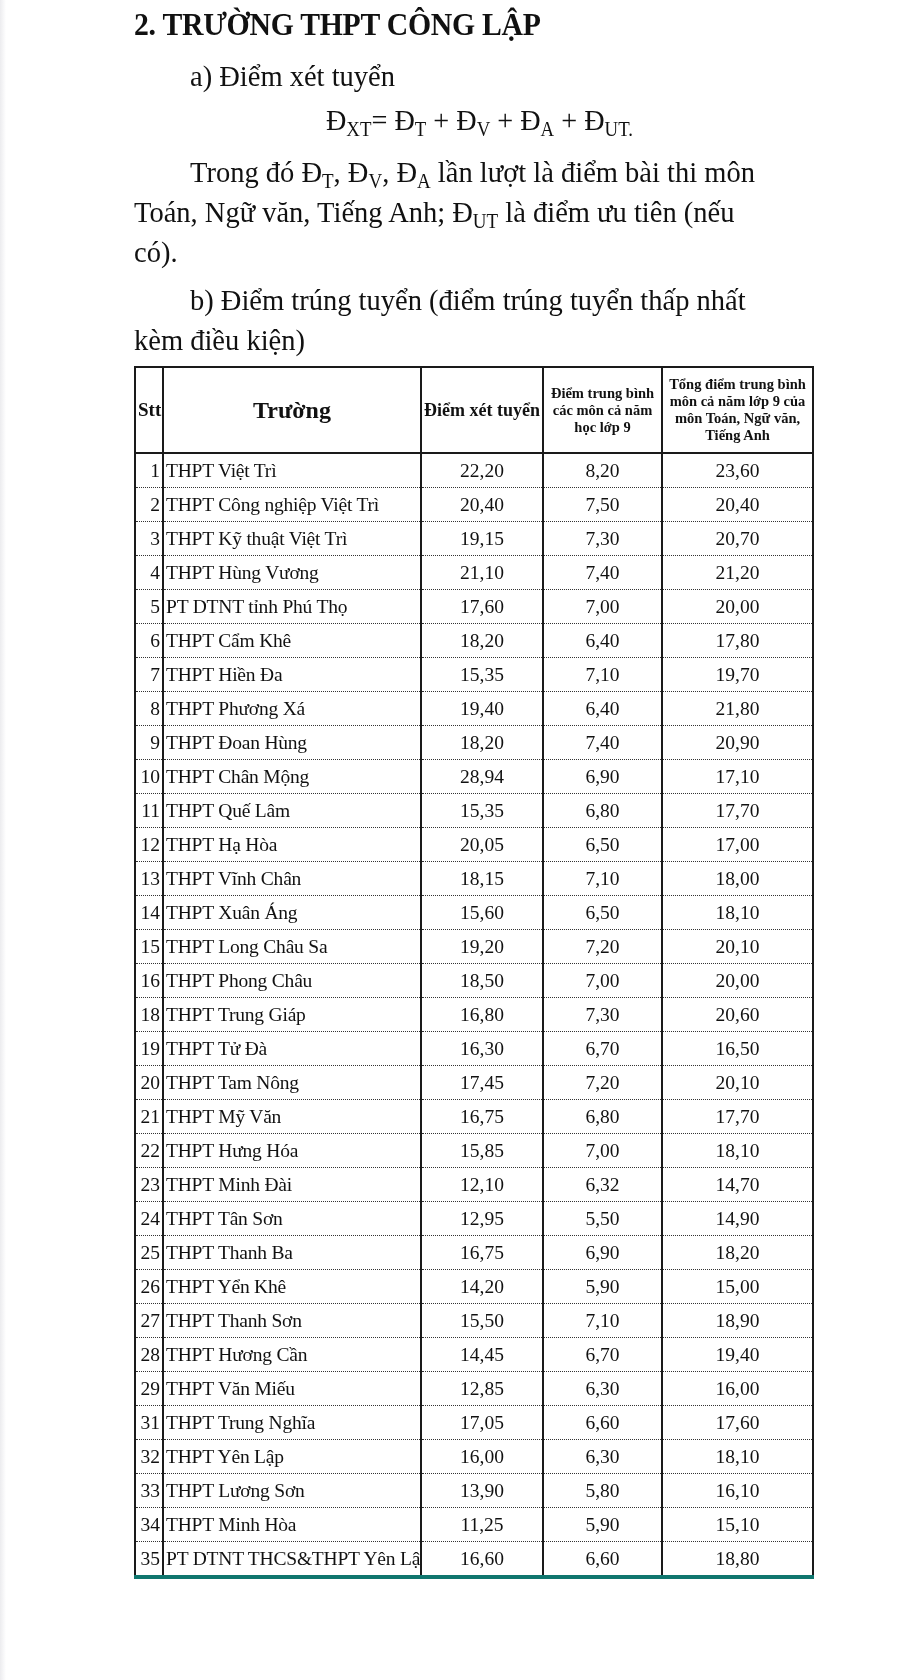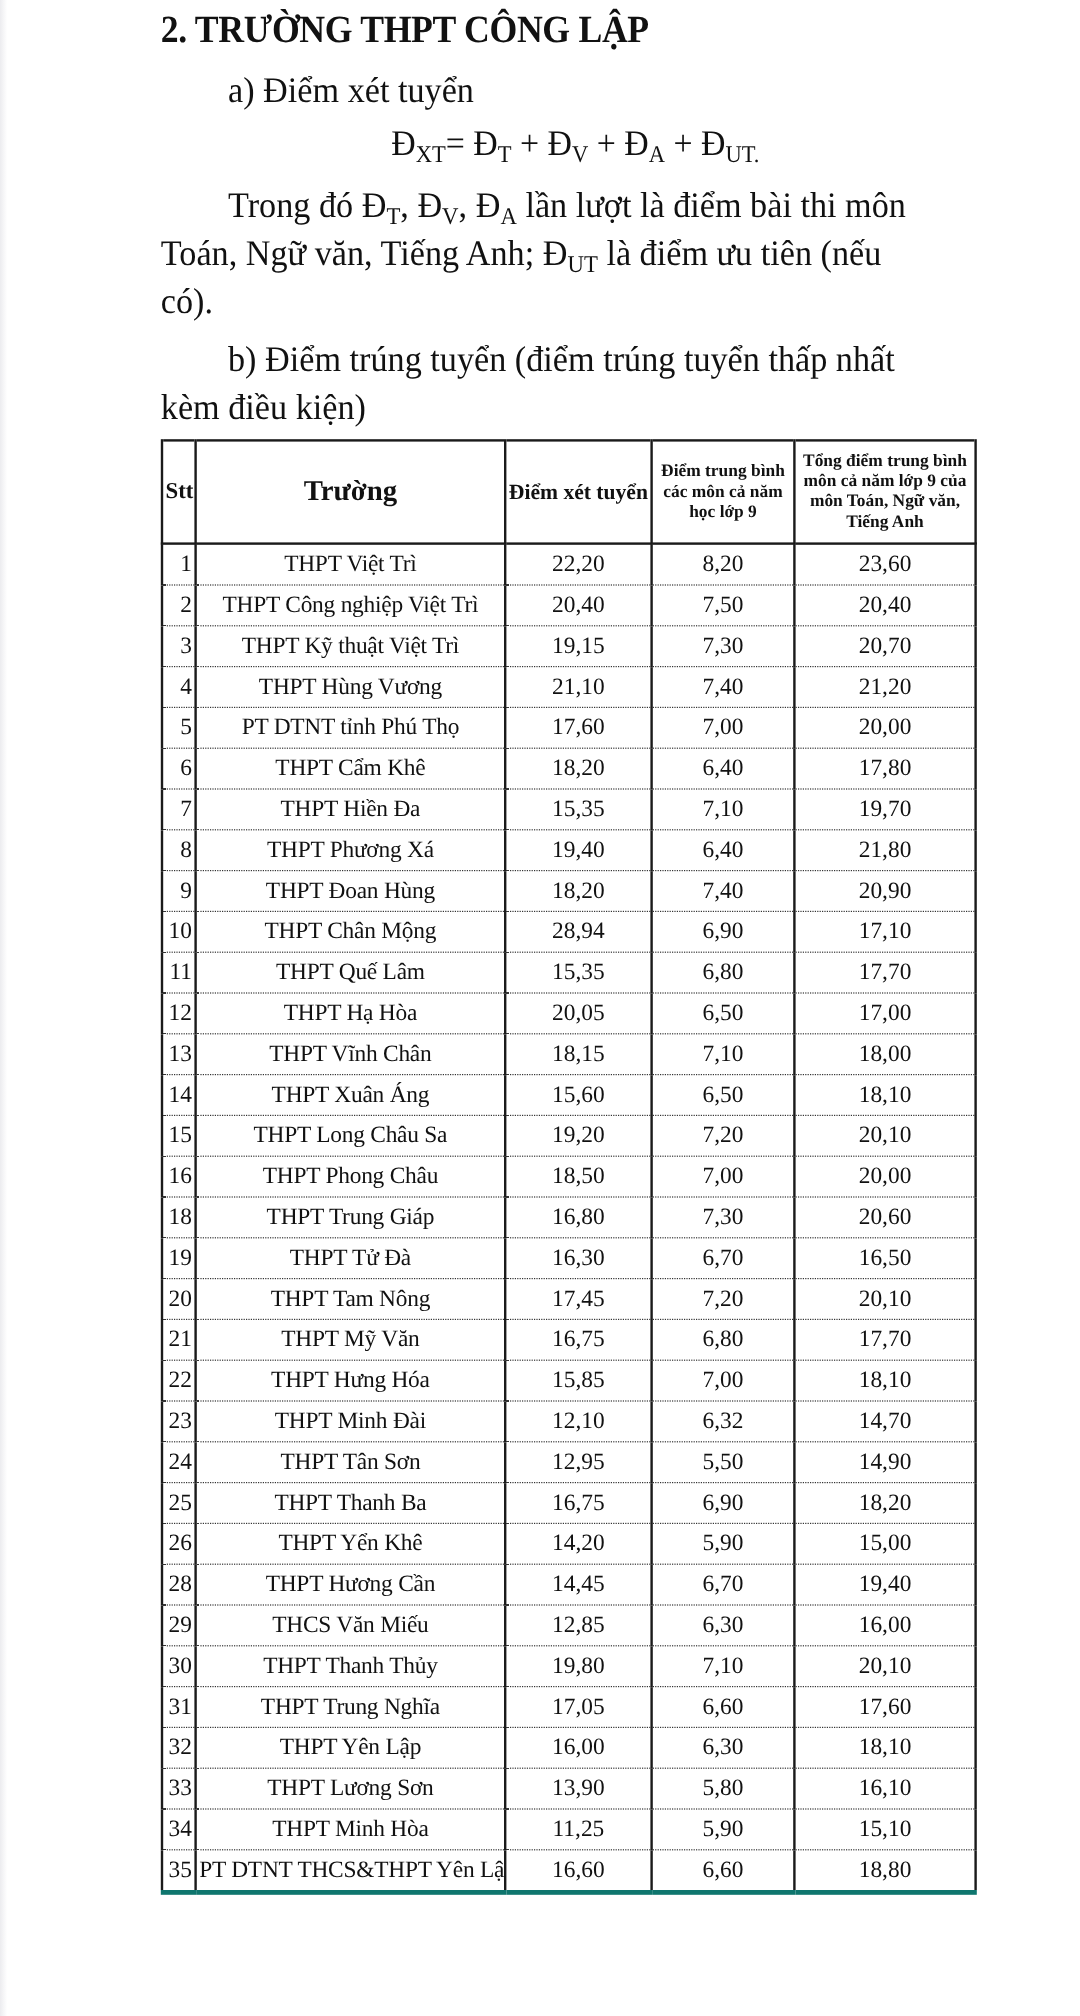--- a/index.html
+++ b/index.html
@@ -59,21 +59,21 @@
     th.h-small { font-size: 14.5px; line-height: 17px; }
     th.h-stt { font-size: 19px; padding: 0; border-radius: 14px; }
     table.scores td {
       border-left: 2px solid #1a1a1a; border-right: 2px solid #1a1a1a;
       border-bottom: 1.5px dotted #333;
       height: 33px; padding: 0 2px;
       font-size: 19.5px; vertical-align: middle; white-space: nowrap; overflow: hidden;
     }
     table.scores tr:last-child td { border-bottom: 4px solid #0f766e; }
     td.stt { text-align: right; padding-right: 3px; }
-    td.name { text-align: center; letter-spacing: -0.2px; }
+    td.name { text-align: left; letter-spacing: -0.2px; }
     td.num { text-align: center; }
   </style>
 </head>
 <body>
 
 <div class="left-shade"></div>
 
 <div class="page">
 
   <div class="heading">2. TRƯỜNG THPT CÔNG LẬP</div>
@@ -287,39 +287,39 @@
           <td class="num">18,20</td>
         </tr>
         <tr>
           <td class="stt">26</td>
           <td class="name">THPT Yển Khê</td>
           <td class="num">14,20</td>
           <td class="num">5,90</td>
           <td class="num">15,00</td>
         </tr>
         <tr>
+          <td class="stt">27</td>
+          <td class="name">THPT Thanh Sơn</td>
+          <td class="num">15,50</td>
+          <td class="num">7,10</td>
+          <td class="num">18,90</td>
+        </tr>
+        <tr>
           <td class="stt">28</td>
           <td class="name">THPT Hương Cần</td>
           <td class="num">14,45</td>
           <td class="num">6,70</td>
           <td class="num">19,40</td>
         </tr>
         <tr>
           <td class="stt">29</td>
-          <td class="name">THCS Văn Miếu</td>
+          <td class="name">THPT Văn Miếu</td>
           <td class="num">12,85</td>
           <td class="num">6,30</td>
           <td class="num">16,00</td>
-        </tr>
-        <tr>
-          <td class="stt">30</td>
-          <td class="name">THPT Thanh Thủy</td>
-          <td class="num">19,80</td>
-          <td class="num">7,10</td>
-          <td class="num">20,10</td>
         </tr>
         <tr>
           <td class="stt">31</td>
           <td class="name">THPT Trung Nghĩa</td>
           <td class="num">17,05</td>
           <td class="num">6,60</td>
           <td class="num">17,60</td>
         </tr>
         <tr>
           <td class="stt">32</td>

